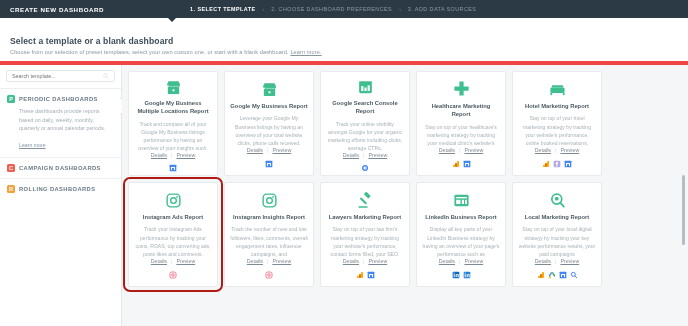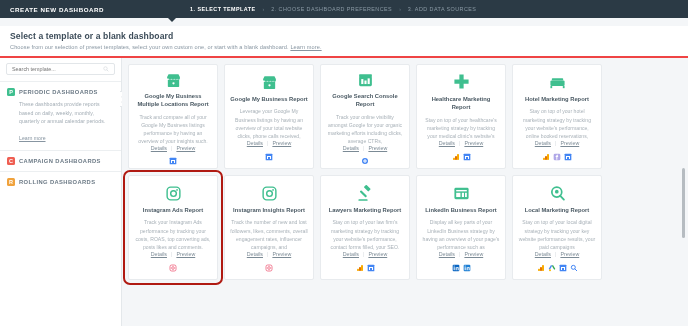--- a/index.html
+++ b/index.html
@@ -29,23 +29,22 @@
   .topbar-caret {
     position: absolute; left: 168px; bottom: -4px;
     width: 0; height: 0;
     border-left: 4px solid transparent;
     border-right: 4px solid transparent;
     border-top: 4px solid #2b3a45;
   }
 
   
   .subheader {
-    background: #ffffff; padding: 5px 10px 6px 10px;
-    border-bottom: 2px solid #ef4444;
-    margin-top: 8px;
+    background: #ffffff; padding: 18px 10px 6px 10px;
+    border-bottom: 4px solid #ef4444;
   }
   .sub-title {
     font-size: 8.6px; font-weight: bold; color: #3d4d5a;
     letter-spacing: .1px; margin-bottom: 3px;
   }
   .sub-desc { font-size: 5.6px; color: #8795a1; letter-spacing: .1px; }
   .sub-desc a { color: #8795a1; text-decoration: underline; }
 
   
   .body-wrap { display: flex; height: 272px; position: relative; }

